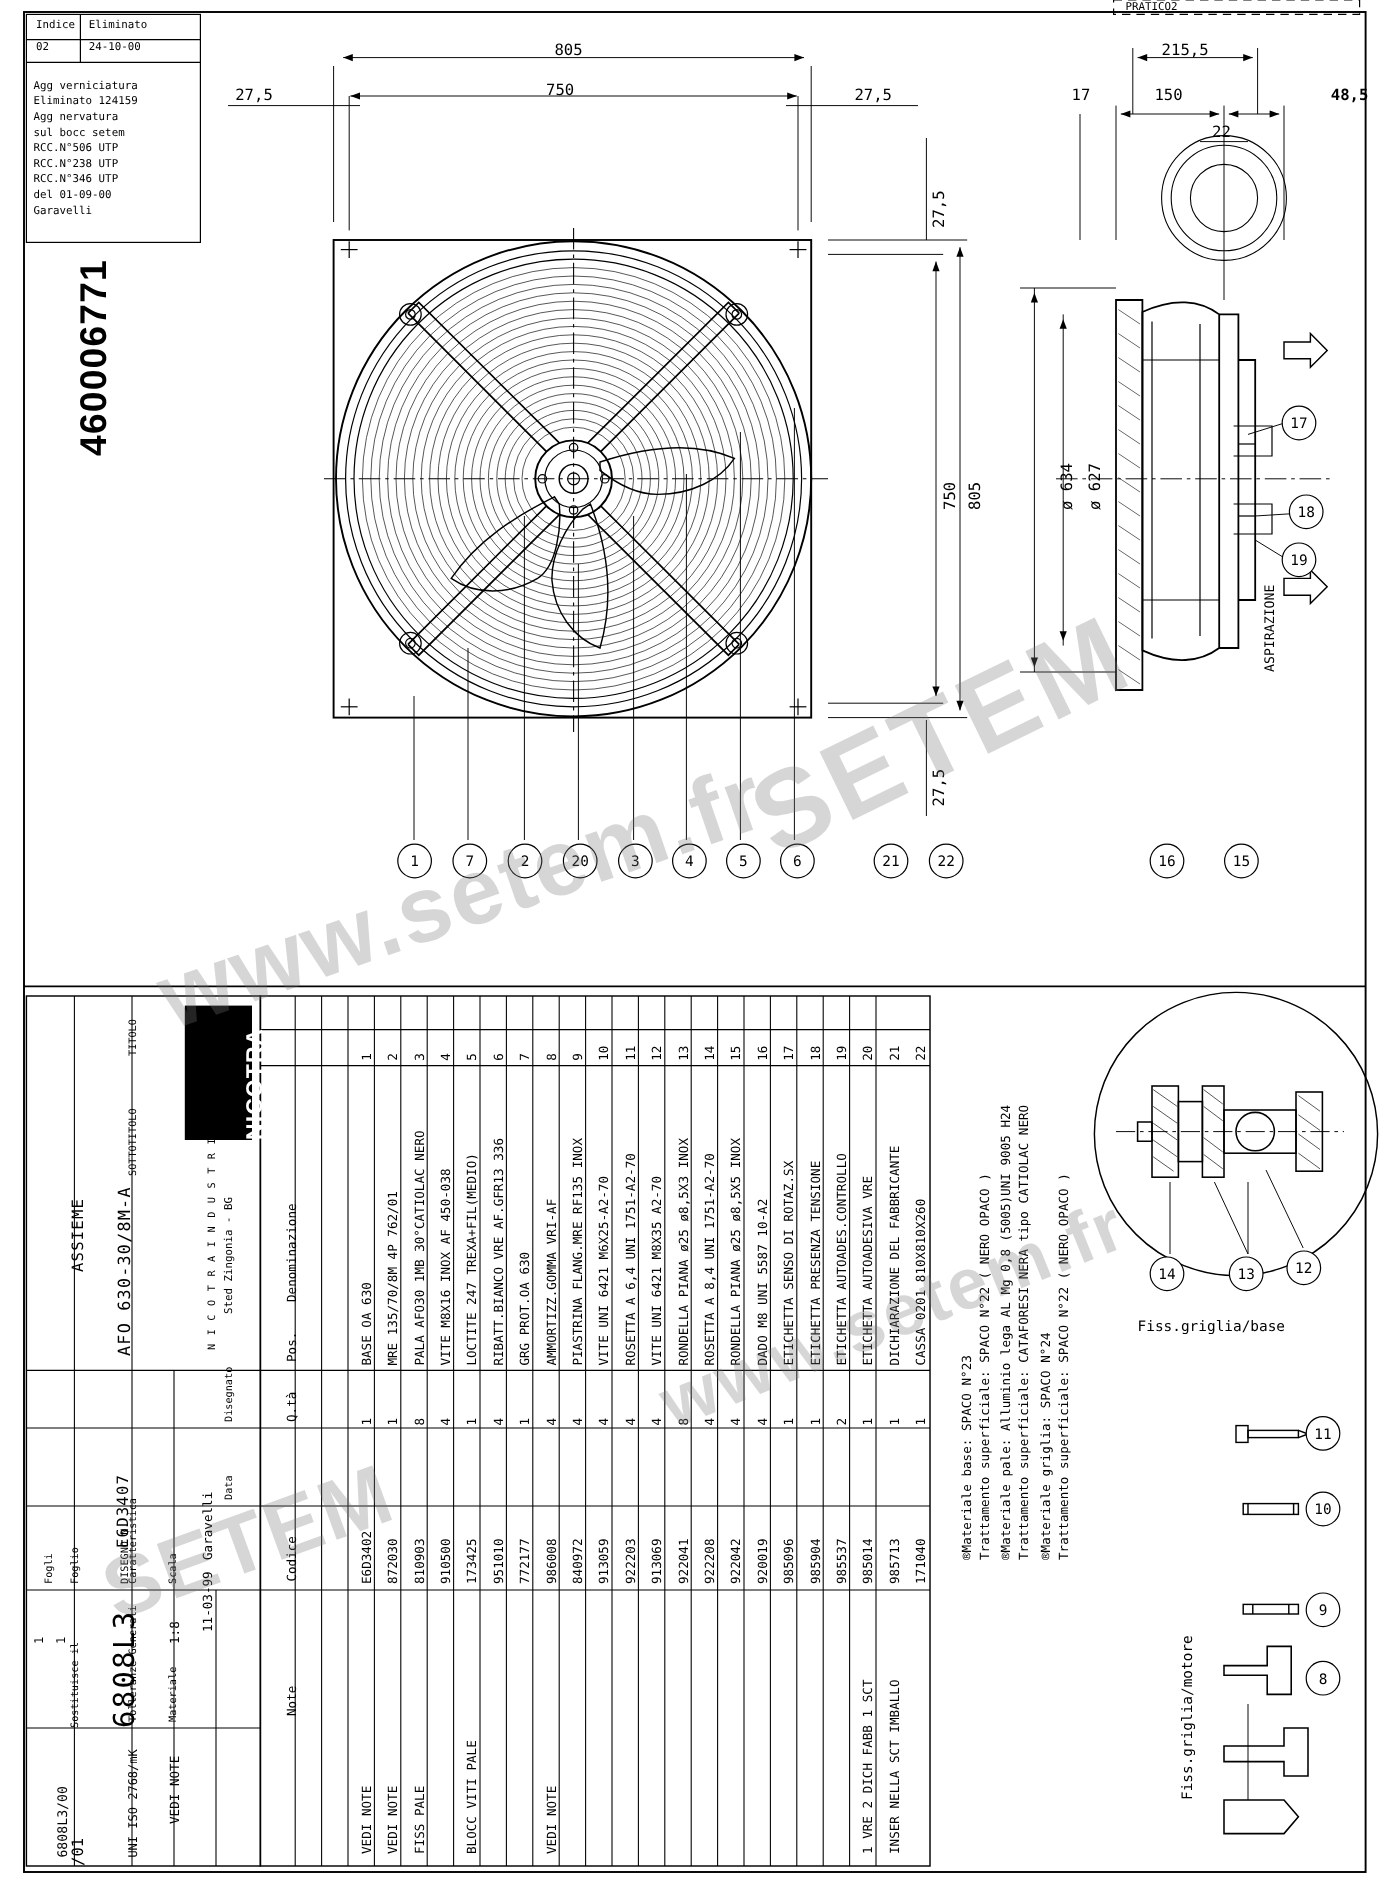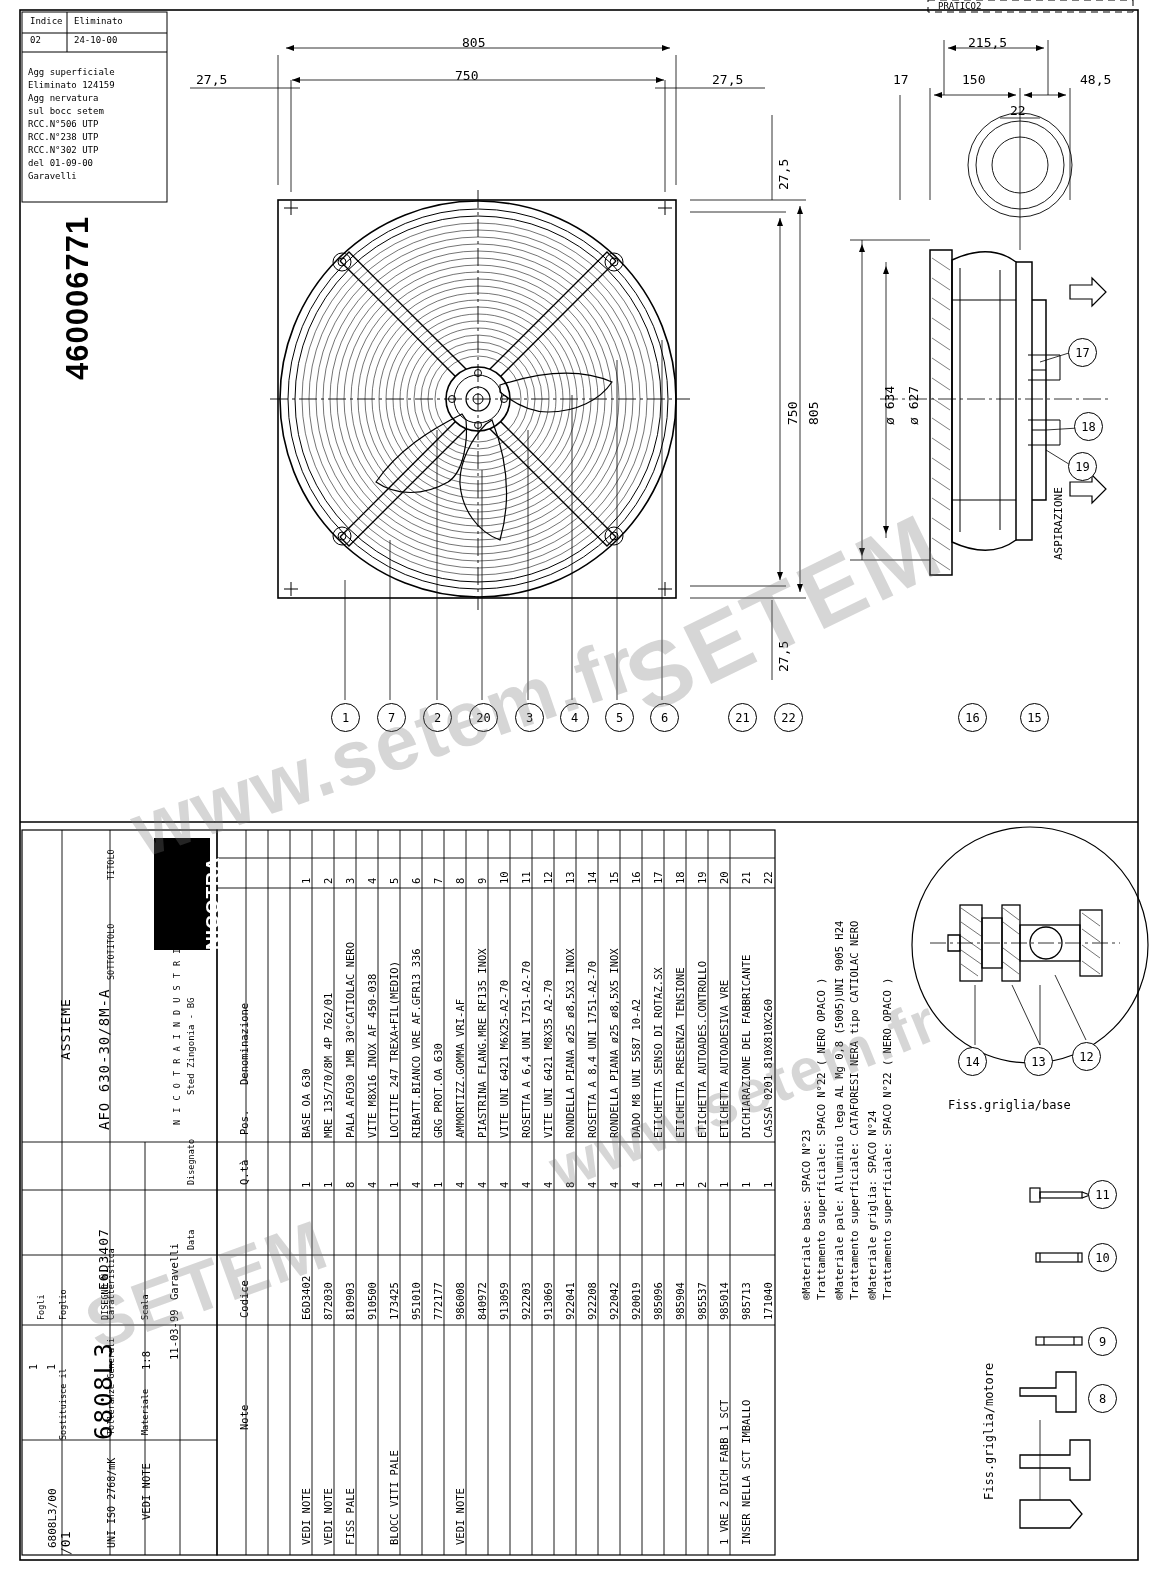--- a/index.html
+++ b/index.html
@@ -61,27 +61,27 @@
     <rect x="217" y="830" width="558" height="725" fill="none" stroke="#000" stroke-width="1.2"></rect>
   </svg>
 
   <div class="txt" style="left:938px;top:1px;font-size:9px;">PRATICO2</div>
 
   <div id="revblock">
     <div class="cell" style="left:8px;top:4px;">Indice</div>
     <div class="cell" style="left:52px;top:4px;">Eliminato</div>
     <div class="cell" style="left:8px;top:23px;">02</div>
     <div class="cell" style="left:52px;top:23px;">24-10-00</div>
-    <div class="cell" style="left:6px;top:55px;">Agg superficiale</div>
+    <div class="cell" style="left:6px;top:55px;">Agg verniciatura</div>
     <div class="cell" style="left:6px;top:68px;">Eliminato 124159</div>
     <div class="cell" style="left:6px;top:81px;">Agg nervatura</div>
     <div class="cell" style="left:6px;top:94px;">sul bocc setem</div>
     <div class="cell" style="left:6px;top:107px;">RCC.N°506   UTP</div>
     <div class="cell" style="left:6px;top:120px;">RCC.N°238   UTP</div>
-    <div class="cell" style="left:6px;top:133px;">RCC.N°302   UTP</div>
+    <div class="cell" style="left:6px;top:133px;">RCC.N°346   UTP</div>
     <div class="cell" style="left:6px;top:146px;">del 01-09-00</div>
     <div class="cell" style="left:6px;top:159px;">Garavelli</div>
   </div>
 
   <div id="partno">460006771</div>
 
   <svg width="1158" height="1579">
 
     <rect x="278" y="200" width="398" height="398" fill="none" stroke="#000" stroke-width="1.6"></rect>
 
@@ -306,21 +306,21 @@
     <g stroke="#000" stroke-width="0.8" fill="none">
       <line x1="1040" y1="362" x2="1072" y2="352"></line>
       <line x1="1046" y1="430" x2="1078" y2="428"></line>
       <line x1="1046" y1="450" x2="1072" y2="466"></line>
     </g>
   </svg>
 
   <div class="txt dim" style="left:968px;top:35px;text-align:right;">215,5</div>
   <div class="txt dim" style="left:893px;top:72px;">17</div>
   <div class="txt dim" style="left:962px;top:72px;">150</div>
-  <div class="txt dim" style="left:1080px;top:72px;">48,5</div>
+  <div class="txt dim" style="left:1109px;top:72px;font-weight:bold;">48,5</div>
   <div class="txt dim" style="left:1010px;top:103px;">22</div>
   <div class="txt dim rot90" style="left:906px;top:425px;">ø 627</div>
   <div class="txt dim rot90" style="left:882px;top:425px;">ø 634</div>
   <div class="txt rot90" style="left:1052px;top:560px;font-size:11px;">ASPIRAZIONE</div>
 
   <div class="balloon" style="left:331px;top:703px;">1</div>
   <div class="balloon" style="left:377px;top:703px;">7</div>
   <div class="balloon" style="left:423px;top:703px;">2</div>
   <div class="balloon" style="left:469px;top:703px;">20</div>
   <div class="balloon" style="left:515px;top:703px;">3</div>

